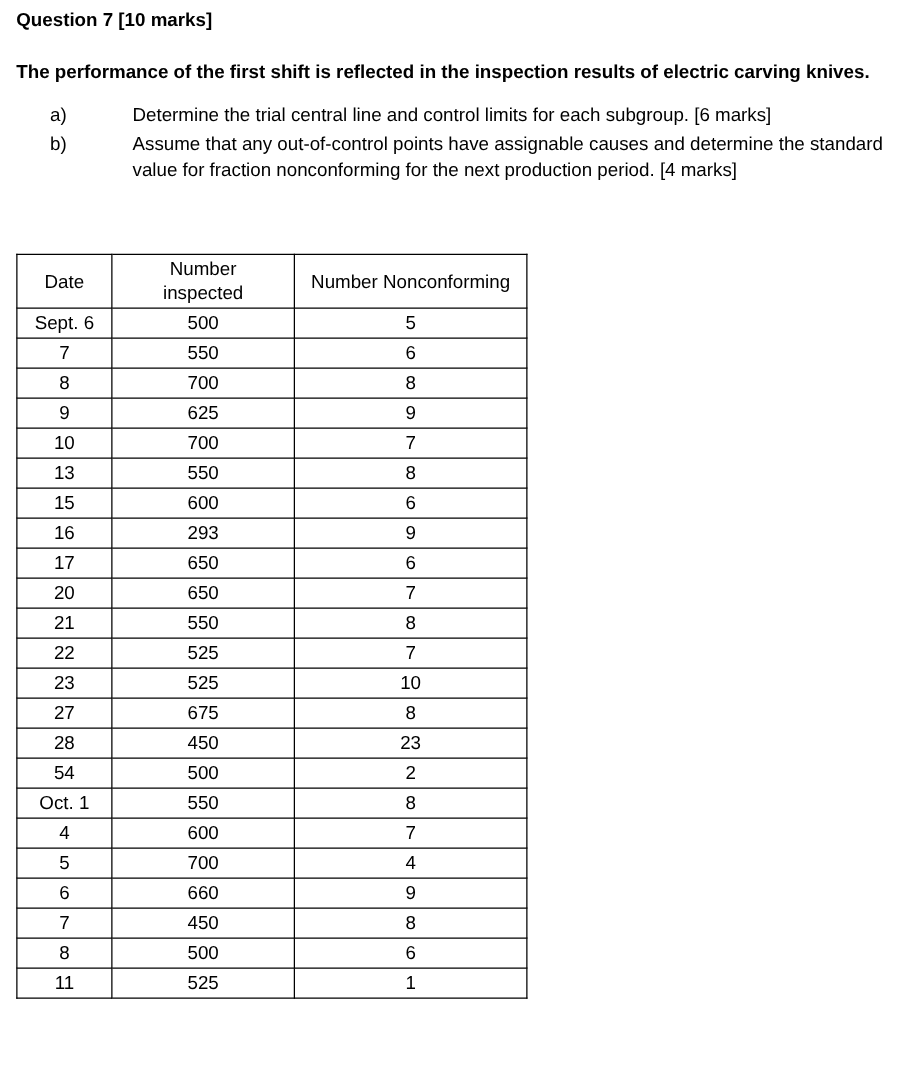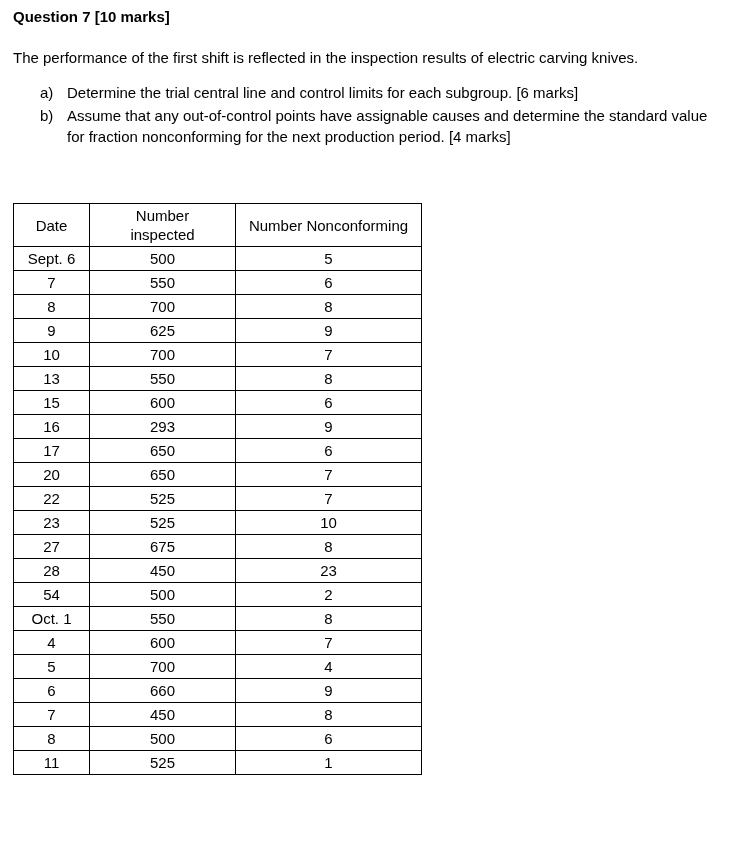--- a/index.html
+++ b/index.html
@@ -19,37 +19,39 @@
     padding: 8px 16px 0 13px;
   }
   .title {
     font-size: 15px;
     font-weight: bold;
     margin: 0 0 24px 0;
   }
   .intro {
     font-size: 15px;
     margin: 0 0 16px 0;
+    font-weight: bold;
   }
   .qlist {
     margin-left: 27px;
   }
   .qitem {
     display: flex;
     font-size: 15px;
     line-height: 21px;
     margin-bottom: 2px;
   }
   .qlabel {
     width: 27px;
     flex-shrink: 0;
   }
   .qtext {
     flex: 1;
     max-width: 660px;
+    margin-left: 39px;
   }
   table.data-table {
     border-collapse: collapse;
     margin-top: 56px;
     table-layout: fixed;
   }
   .data-table th,
   .data-table td {
     border: 1px solid #000000;
     text-align: center;
@@ -150,20 +152,25 @@
           <td>17</td>
           <td>650</td>
           <td>6</td>
         </tr>
         <tr>
           <td>20</td>
           <td>650</td>
           <td>7</td>
         </tr>
         <tr>
+          <td>21</td>
+          <td>550</td>
+          <td>8</td>
+        </tr>
+        <tr>
           <td>22</td>
           <td>525</td>
           <td>7</td>
         </tr>
         <tr>
           <td>23</td>
           <td>525</td>
           <td>10</td>
         </tr>
         <tr>

